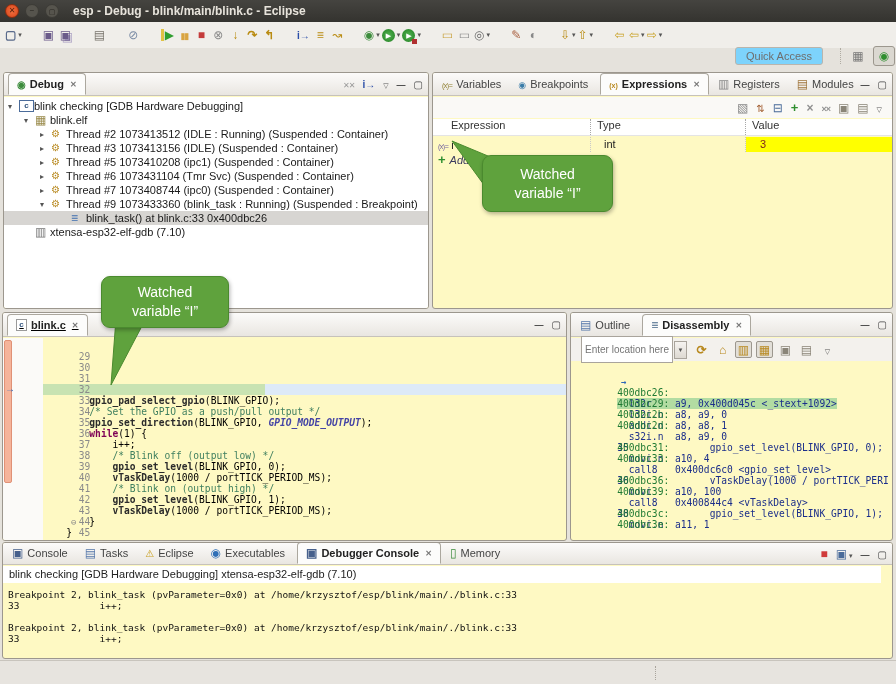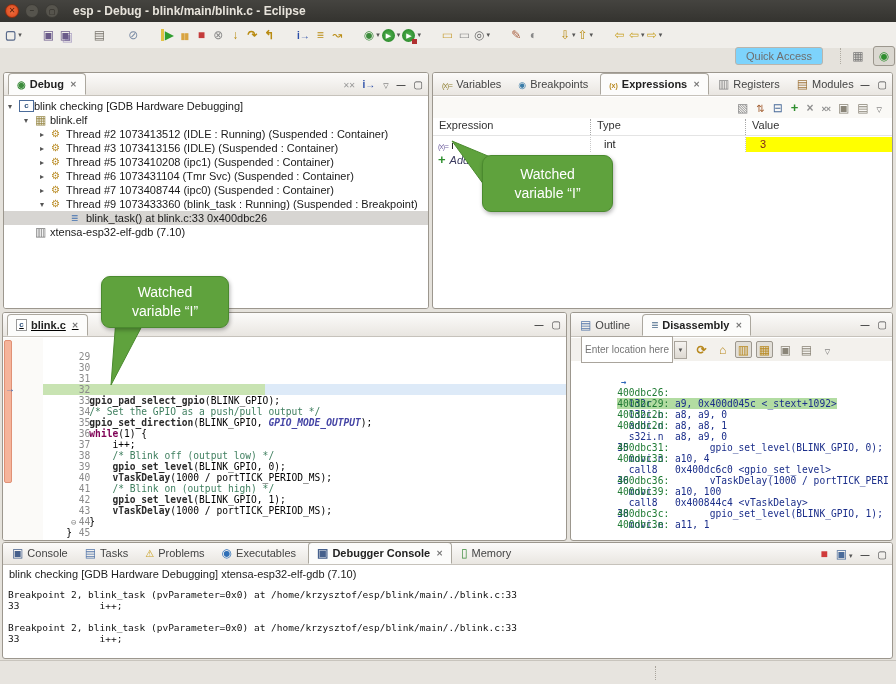--- a/index.html
+++ b/index.html
@@ -64,21 +64,21 @@
   #quickaccess { position:absolute; left:735px; top:47px; width:88px; height:18px; border:1px solid #B9B5AD;
     border-radius:3px; background:#7dd3fc; color:#6E6E6E; font-size:11px; text-align:center; line-height:16px; }
   #persp { position:absolute; left:840px; top:46px; display:flex; gap:4px; align-items:center; }
   #persp .psep{ width:1px; height:16px; border-left:1px dotted #AFABA2; margin-right:2px; }
   .pbtn { width:22px; height:20px; display:flex; align-items:center; justify-content:center; border-radius:3px; }
   .pbtn[data-active]{ border:1px solid #9C978E; background:#DBD8D1; }
   [data-icon="workbench-perspective"]::before{ content:"▦"; color:#777; }
   [data-icon="debug-perspective"]::before{ content:"◉"; color:#2F8F2F; }
 
   
-  .panel { position:absolute; background:#ffffff; border:1px solid #9C978E; border-radius:3px; overflow:hidden; }
+  .panel { position:absolute; background:#fef9c3; border:1px solid #9C978E; border-radius:3px; overflow:hidden; }
   .phead { position:relative; height:23px; background:linear-gradient(#FCFBFA,#E9E6E1);
     border-bottom:1px solid #C6C2BB; display:flex; align-items:flex-end; }
   .tab { height:22px; display:flex; align-items:center; gap:4px; padding:0 8px; font-size:11px; color:#444;
     margin-left:1px; white-space:nowrap; }
   .tab[data-active]{ background:#FCFCFB; border:1px solid #ABA79E; border-bottom:1px solid #FCFCFB;
     border-radius:4px 4px 0 0; font-weight:bold; color:#222; margin-left:4px; }
   .tab .tclose{ display:none; color:#777; font-size:8px; margin-left:2px; }
   .tab[data-active] .tclose{ display:inline; }
   .tab .tclose::before{ content:"✕"; }
   .hdr-icons { position:absolute; right:5px; top:5px; display:flex; gap:8px; align-items:center; color:#555; font-size:10px; }
@@ -129,21 +129,21 @@
   [data-icon="show-type-names"]::before{ content:"▧"; color:#888; }
   [data-icon="show-logical-structure"]::before{ content:"⇅"; color:#A05A2C; font-size:10px; }
   [data-icon="collapse-all"]::before{ content:"⊟"; color:#4A6B9A; }
   [data-icon="add-expression"]::before{ content:"+"; color:#2F8F2F; font-weight:bold; font-size:13px; }
   [data-icon="remove-expression"]::before{ content:"×"; color:#909090; font-weight:bold; }
   [data-icon="remove-all-expressions"]::before{ content:"××"; color:#909090; font-weight:bold; font-size:9px; letter-spacing:-1px; }
   [data-icon="new-view"]::before{ content:"▣"; color:#8A8578; }
   [data-icon="pin-view"]::before{ content:"▤"; color:#8A8578; }
   .colhead { position:absolute; top:46px; left:0; right:0; height:17px; display:flex; font-size:11px; color:#333;
     border-bottom:1px solid #E4E4E4; background:#fff; }
-  .colhead .c1{ width:158px; padding-left:6px; border-right:1px dotted #A8A8A8; }
+  .colhead .c1{ width:158px; padding-left:18px; border-right:1px dotted #A8A8A8; }
   .colhead .c2{ width:155px; padding-left:6px; border-right:1px dotted #A8A8A8; }
   .colhead .c3{ flex:1; padding-left:6px; }
   .xrows { position:absolute; top:64px; left:0; right:0; }
   .xrow { display:flex; height:15px; align-items:center; font-size:11px; color:#222; }
   .xrow .xc1{ width:158px; padding-left:5px; display:flex; align-items:center; gap:3px; border-right:1px dotted #C9C9C9; height:100%; }
   .xrow .xc2{ width:155px; padding-left:13px; border-right:1px dotted #C9C9C9; height:100%; line-height:15px; }
   .xrow .xc3{ flex:1; height:100%; line-height:15px; }
   .xrow .xc3[data-hl]{ background:#FFFF00; color:#7B1F1F; }
   .xrow .xc3 span{ padding-left:14px; }
   .addrow { display:flex; height:15px; align-items:center; gap:4px; padding-left:5px; font-size:11px; }
@@ -874,21 +874,21 @@
         </span>
 
         <span class="tab">
           <span class="gi" data-icon="tasks-view"></span>
           <span>Tasks</span>
 
         </span>
 
         <span class="tab">
           <span class="gi" data-icon="problems-view"></span>
-          <span>Problems</span>
+          <span>Eclipse</span>
 
         </span>
 
         <span class="tab">
           <span class="gi" data-icon="executables-view"></span>
           <span>Executables</span>
 
         </span>
 
         <span class="tab" data-active="true">

